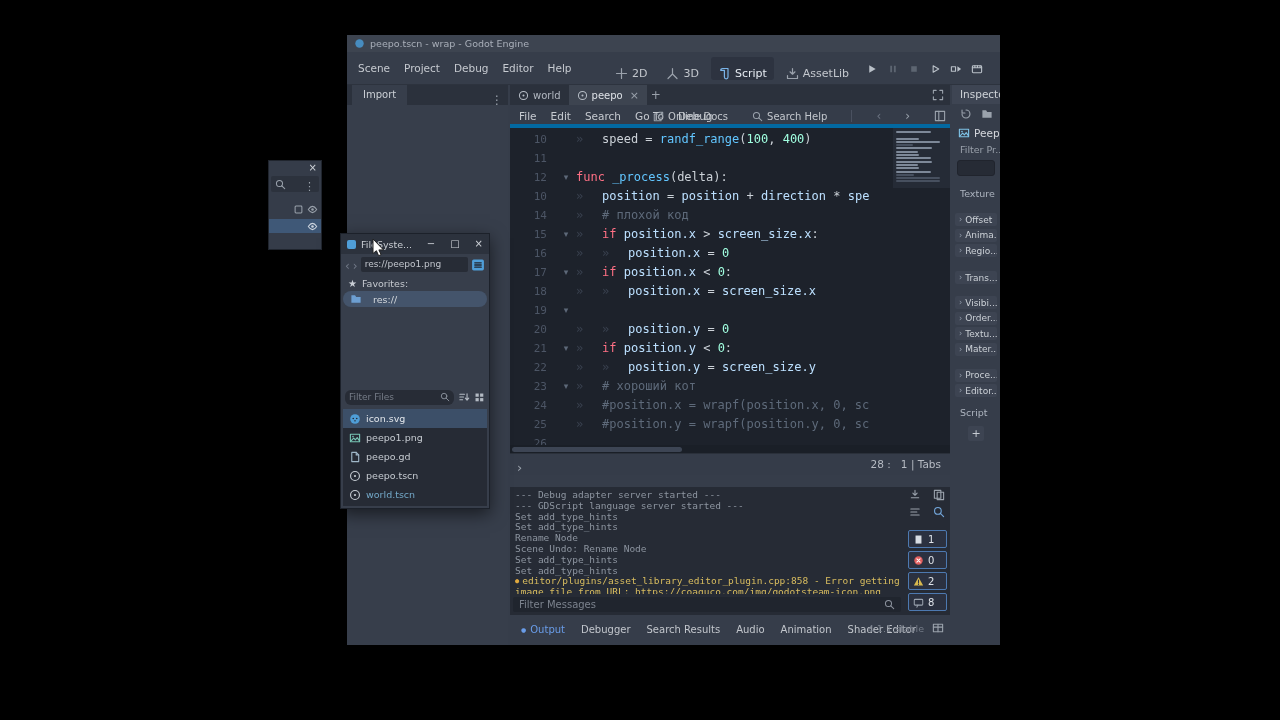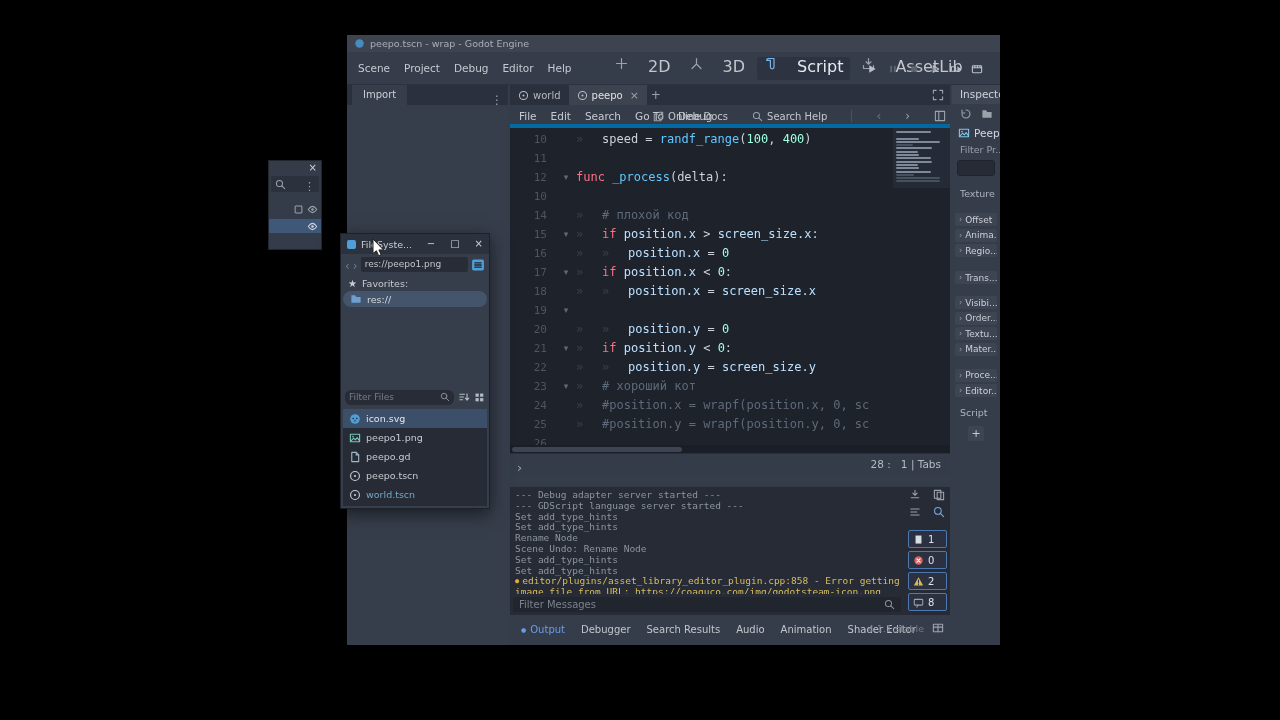--- a/index.html
+++ b/index.html
@@ -7,21 +7,21 @@
 #stage{position:relative;width:1280px;height:720px;background:#000;font-family:"DejaVu Sans","Liberation Sans",sans-serif}
 #stage>*{position:absolute}
 svg{display:block}
 .ticon{display:inline-block;line-height:1}
 #app{left:347px;top:35px;width:653px;height:610px;background:#363d4a}
 #titlebar{left:347px;top:35px;width:653px;height:17px;background:#3d4450;display:flex;align-items:center;gap:5px;padding-left:7px;font-size:9.5px;color:#a9afb9;white-space:nowrap}
 #menubar{left:347px;top:52px;width:653px;height:33px;background:#363d4a;border-bottom:1px solid #2d333e}
 #top-menus{left:351px;top:52px;height:32px;display:flex}
 .tmenu{padding:0 7px;line-height:32px;font-size:10.5px;color:#c6cad0}
 #ctx-buttons{left:608px;top:57px;height:23px;display:flex;gap:5px}
-.ctx{display:flex;align-items:flex-start;gap:20px;padding:0 7px;border-radius:3px;font-size:16px;color:#c3c7cd}
+.ctx{display:flex;align-items:flex-end;gap:4px;padding:0 7px;border-radius:3px;font-size:11px;color:#c3c7cd}
 .ctx.on{background:#2d3340;color:#e6ebf2}
 #playbar{left:866px;top:58px;height:21px;display:flex;gap:9px;align-items:center}
 .pbtn{display:flex;align-items:center}
 #dock-strip{left:347px;top:85px;width:161px;height:20px;background:#2b313c}
 #import-tab{position:absolute;left:5px;top:0;height:20px;background:#373e4b;padding:0 11px;line-height:20px;font-size:10px;color:#ccd0d6}
 #dock-kebab{position:absolute;right:5px;top:4px}
 #left-dock-body{left:347px;top:105px;width:161px;height:540px;background:#373e4b}
 #scene-tabbar{left:510px;top:85px;width:440px;height:20px;background:#2b313c}
 #scene-tabs{display:flex;height:20px}
 .stab{display:flex;align-items:center;gap:4px;padding:0 8px;font-size:10px;color:#b2b8c1}
@@ -93,21 +93,21 @@
 .sdrow.sel{background:#3f5877}
 #fs-window{left:340px;top:233px;width:150px;height:276px;background:#373e4b;border:1px solid #1c212a;box-shadow:0 5px 16px rgba(0,0,0,.55);z-index:5;display:flex;flex-direction:column}
 #fs-titlebar{height:20px;background:#2c323d;display:flex;align-items:center;gap:5px;padding:0 6px;flex:none}
 #fs-wicon{width:9px;height:9px;background:#4f9ed8;border-radius:2px;flex:none}
 #fs-title{font-size:9.5px;color:#c9cdd3;white-space:nowrap;overflow:hidden;flex:1}
 .fsctl{font-size:10px;color:#cdd1d7;margin-left:10px;line-height:20px}
 #fs-nav{height:21px;display:flex;align-items:center;gap:3px;padding:0 4px;flex:none}
 #fs-path{flex:1;height:15px;background:#272c36;border-radius:2px;font-size:9px;color:#c2c6cd;line-height:15px;padding-left:4px;white-space:nowrap;overflow:hidden}
 #fs-favlabel{height:16px;display:flex;align-items:center;gap:5px;padding-left:7px;font-size:9.5px;color:#c6cad0;flex:none}
 #fs-tree{flex:none;height:96px;padding:0 2px}
-.favrow{height:16px;display:flex;align-items:center;gap:5px;padding-left:7px;font-size:9.5px;color:#d4d8dd;border-radius:8px}
+.favrow{height:16px;display:flex;align-items:center;gap:11px;padding-left:7px;font-size:9.5px;color:#d4d8dd;border-radius:8px}
 .favrow.sel{background:#44546b}
 #fs-filter{height:20px;display:flex;align-items:center;gap:4px;padding:0 4px;flex:none}
 #fs-filter-box{flex:1;height:15px;background:#272c36;border-radius:6px;display:flex;align-items:center;padding:0 4px;font-size:9px;color:#767d88}
 #fs-filter-box span:first-child{flex:1}
 #fs-files{flex:1;background:#262b35;margin:2px;overflow:hidden}
 .frow{height:19px;display:flex;align-items:center;gap:5px;padding-left:6px;font-size:9.5px;color:#c6cbd1}
 .frow.sel{background:#3c4f68;color:#e2e6eb}
 #cursor{left:372px;top:238px;z-index:9}
 </style>
 </head>
@@ -311,20 +311,21 @@
           <span class="ctext"></span>
         </div>
         <div class="crow">
           <span class="ln">12</span>
           <span class="fold">▾</span>
           <span class="ctext"><span class="tk-kw">func </span><span class="tk-fn">_process</span><span class="tk-txt">(delta):</span></span>
         </div>
         <div class="crow">
           <span class="ln">10</span>
           <span class="fold"></span>
+          <span class="ctext"><span class="ind">»</span><span class="tk-mem">position</span><span class="tk-txt"> = </span><span class="tk-mem">position</span><span class="tk-txt"> + </span><span class="tk-mem">direction</span><span class="tk-txt"> * </span><span class="tk-mem">spe</span></span>
         </div>
         <div class="crow">
           <span class="ln">14</span>
           <span class="fold"></span>
           <span class="ctext"><span class="ind">»</span><span class="tk-com"># плохой код</span></span>
         </div>
         <div class="crow">
           <span class="ln">15</span>
           <span class="fold">▾</span>
           <span class="ctext"><span class="ind">»</span><span class="tk-kw">if </span><span class="tk-mem">position.x</span><span class="tk-txt"> &gt; </span><span class="tk-mem">screen_size.x</span><span class="tk-txt">:</span></span>

